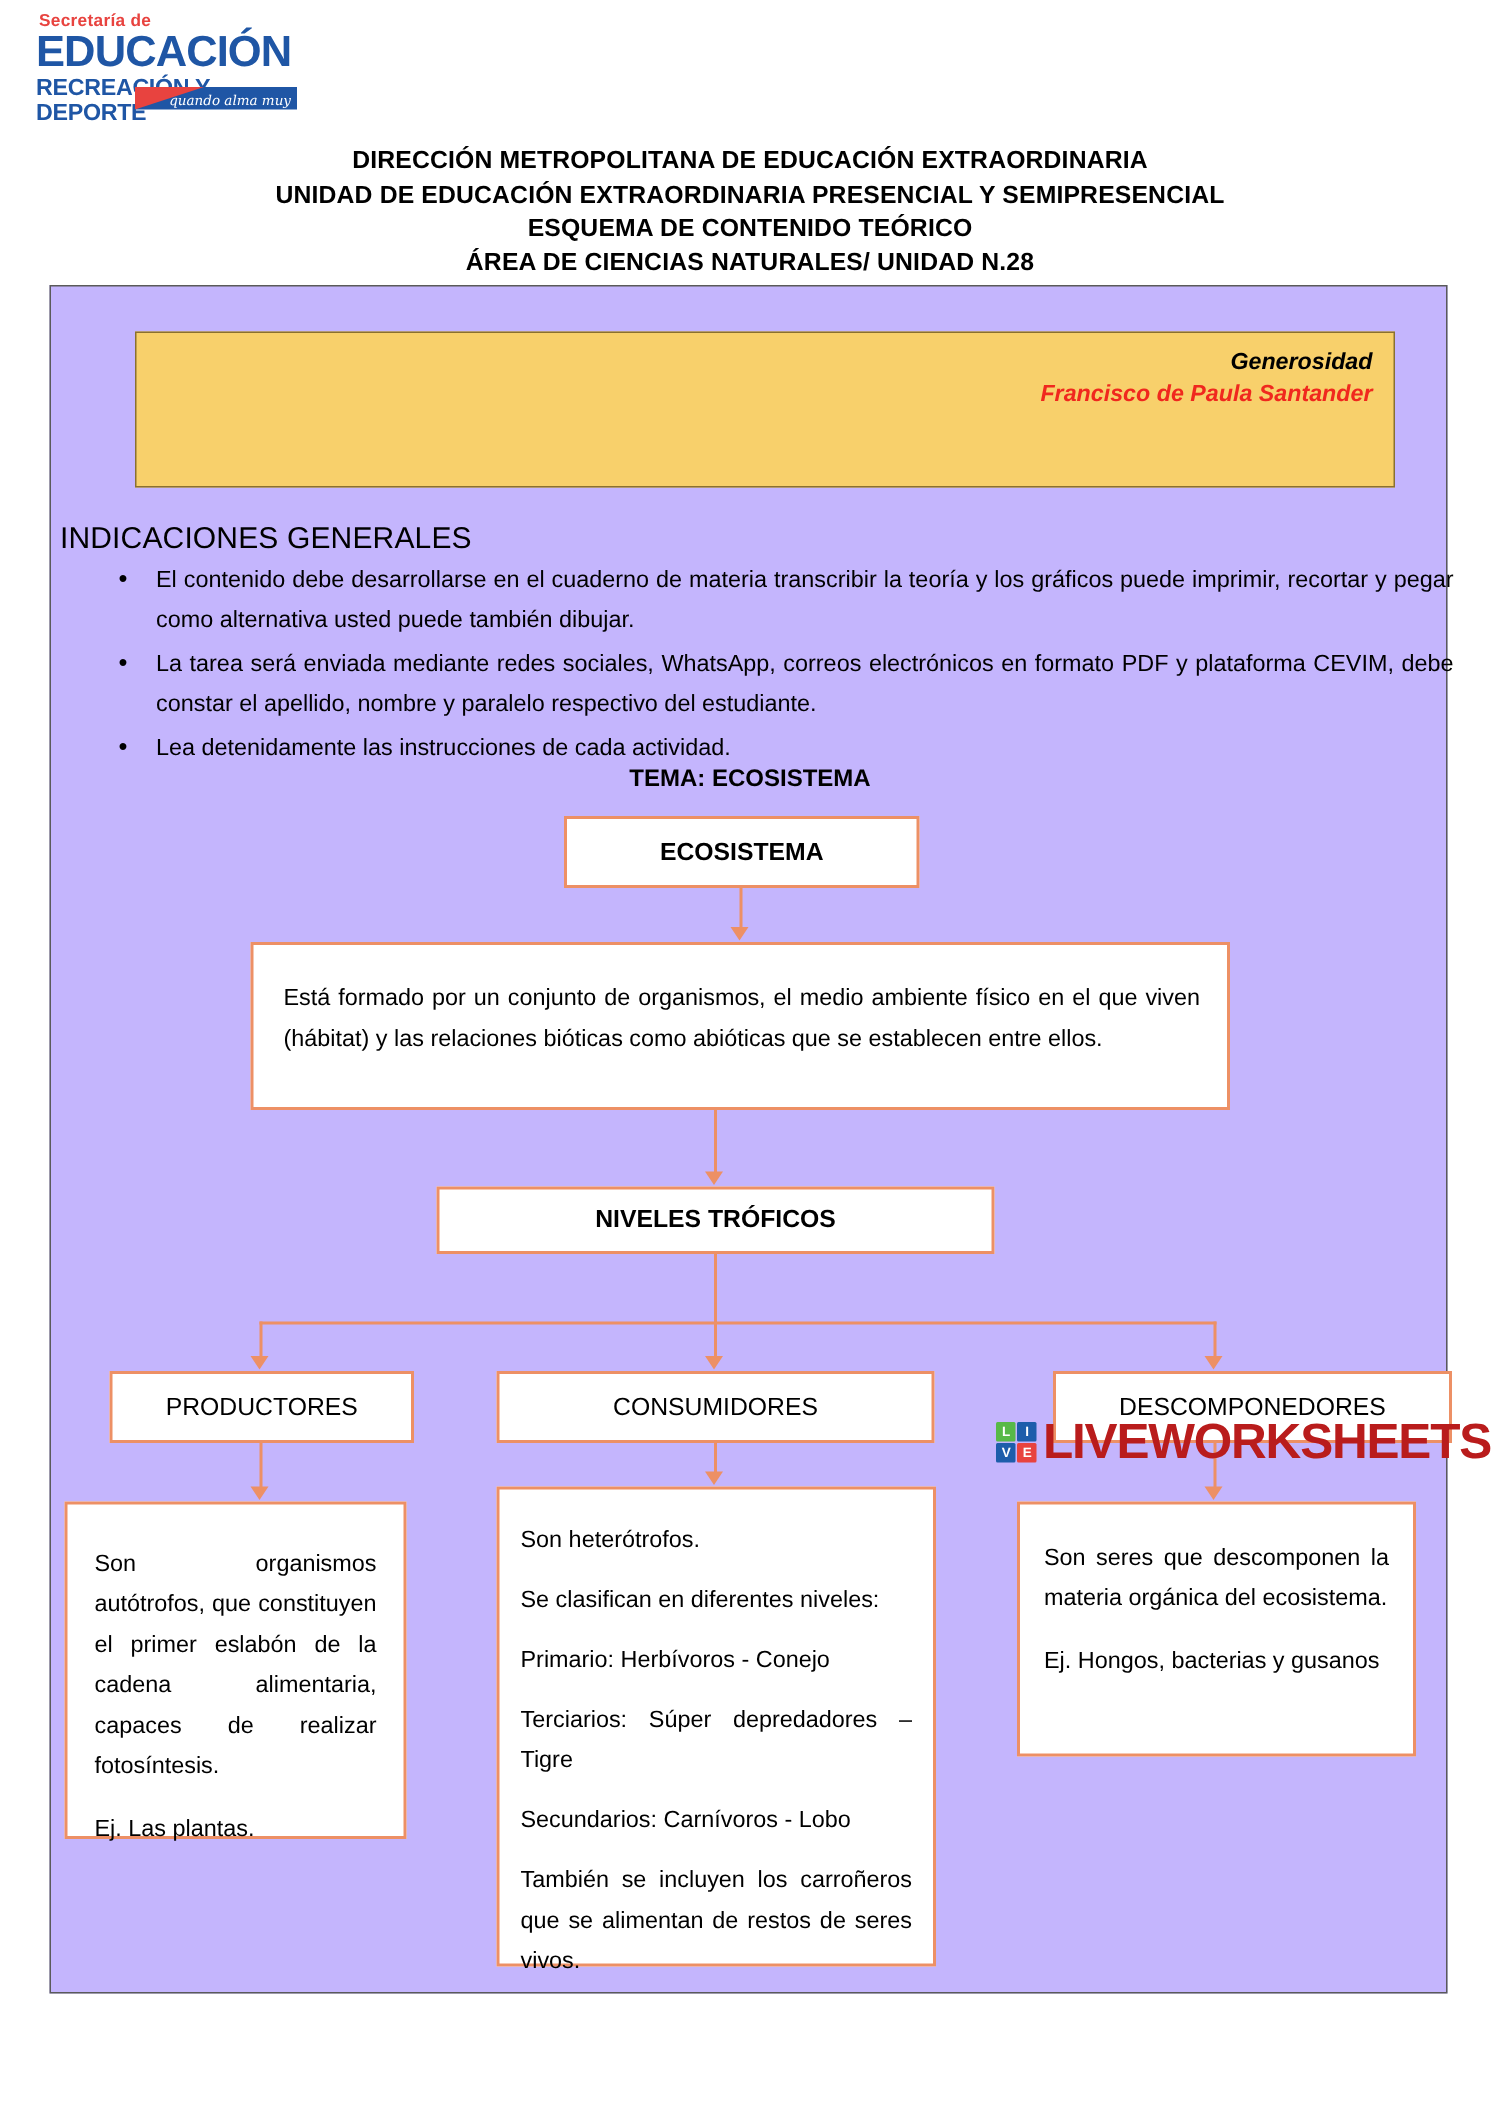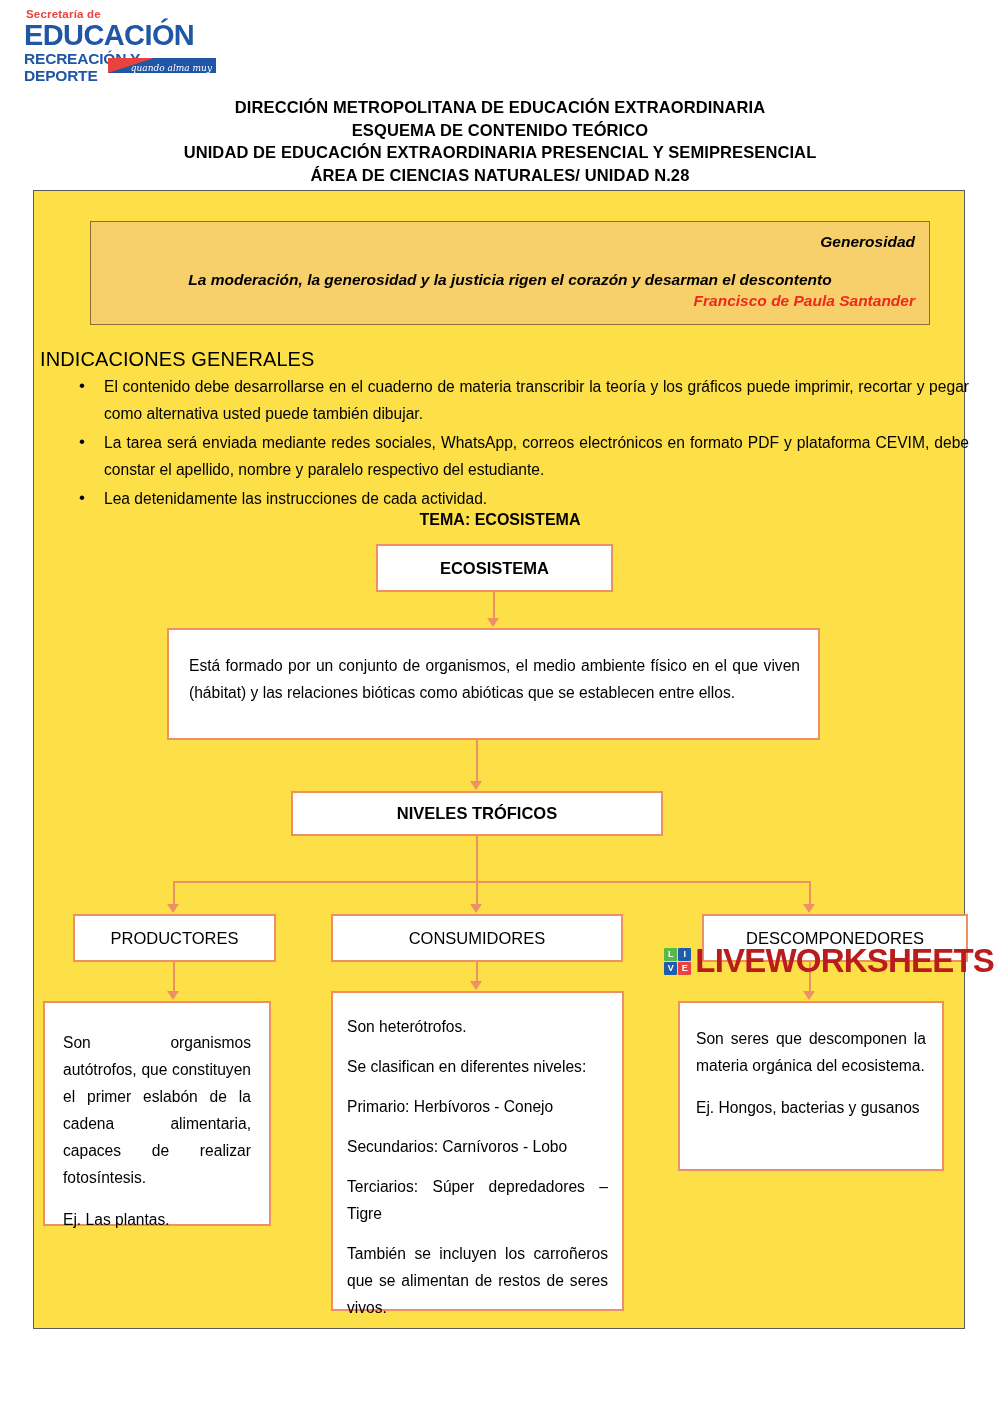--- a/index.html
+++ b/index.html
@@ -52,21 +52,21 @@
   }
   .sed-line3 {
     font-size: 15.5px;
     font-weight: bold;
     color: #1F56A5;
     line-height: 17px;
     letter-spacing: -0.2px;
   }
   .sed-flag {
     position: absolute;
-    right: 0;
+    right: 18px;
     bottom: -3px;
     width: 108px;
     height: 15px;
     background: #1F56A5;
     overflow: hidden;
     padding-left: 20px;
   }
   .sed-flag:before {
     content: "";
     position: absolute;
@@ -146,21 +146,21 @@
   }
 
   
   .main-frame {
     position: absolute;
     left: 33px;
     top: 190px;
     width: 932px;
     height: 1139px;
     border: 1.5px solid #5A5A5A;
-    background: #fde047;
+    background: #c4b5fd;
   }
 
   
   .quote-box {
     position: absolute;
     left: 56px;
     top: 30px;
     width: 840px;
     height: 104px;
     background: #F8D06B;
@@ -399,30 +399,29 @@
       <div class="sed-line3">RECREACIÓN Y DEPORTE</div>
       <div class="sed-flag">
         <span class="sed-script">quando alma muy</span>
       </div>
     </div>
 
   </div>
 
   <div class="title-block">
     <div class="title-line">DIRECCIÓN METROPOLITANA DE EDUCACIÓN EXTRAORDINARIA</div>
+    <div class="title-line">UNIDAD DE EDUCACIÓN EXTRAORDINARIA PRESENCIAL Y SEMIPRESENCIAL</div>
     <div class="title-line">ESQUEMA DE CONTENIDO TEÓRICO</div>
-    <div class="title-line">UNIDAD DE EDUCACIÓN EXTRAORDINARIA PRESENCIAL Y SEMIPRESENCIAL</div>
     <div class="title-line">ÁREA DE CIENCIAS NATURALES/ UNIDAD N.28</div>
   </div>
 
   <div class="main-frame">
 
     <div class="quote-box">
       <div class="quote-title">Generosidad</div>
-      <div class="quote-text">La moderación, la generosidad y la justicia rigen el corazón y desarman el descontento</div>
       <div class="quote-author">Francisco de Paula Santander</div>
     </div>
 
     <div class="indic-head">INDICACIONES GENERALES</div>
     <div class="indic-list">
       <div class="indic-item">
         <span class="bullet">•</span>
         <span>El contenido debe desarrollarse en el cuaderno de materia transcribir la teoría y los gráficos puede imprimir, recortar y pegar como alternativa usted puede también dibujar.</span>
       </div>
       <div class="indic-item">
@@ -491,22 +490,22 @@
 
       <div class="node" id="node-prod-body">
         <div class="body-para">Son organismos autótrofos, que constituyen el primer eslabón de la cadena alimentaria, capaces de realizar fotosíntesis.</div>
         <div class="body-para">Ej. Las plantas.</div>
       </div>
 
       <div class="node" id="node-cons-body">
         <div class="body-para">Son heterótrofos.</div>
         <div class="body-para">Se clasifican en diferentes niveles:</div>
         <div class="body-para">Primario: Herbívoros - Conejo</div>
+        <div class="body-para">Terciarios: Súper depredadores – Tigre</div>
         <div class="body-para">Secundarios: Carnívoros - Lobo</div>
-        <div class="body-para">Terciarios: Súper depredadores – Tigre</div>
         <div class="body-para">También se incluyen los carroñeros que se alimentan de restos de seres vivos.</div>
       </div>
 
       <div class="node" id="node-desc-body">
         <div class="body-para">Son seres que descomponen la materia orgánica del ecosistema.</div>
         <div class="body-para">Ej. Hongos, bacterias y gusanos</div>
       </div>
 
     </div>
   </div>

